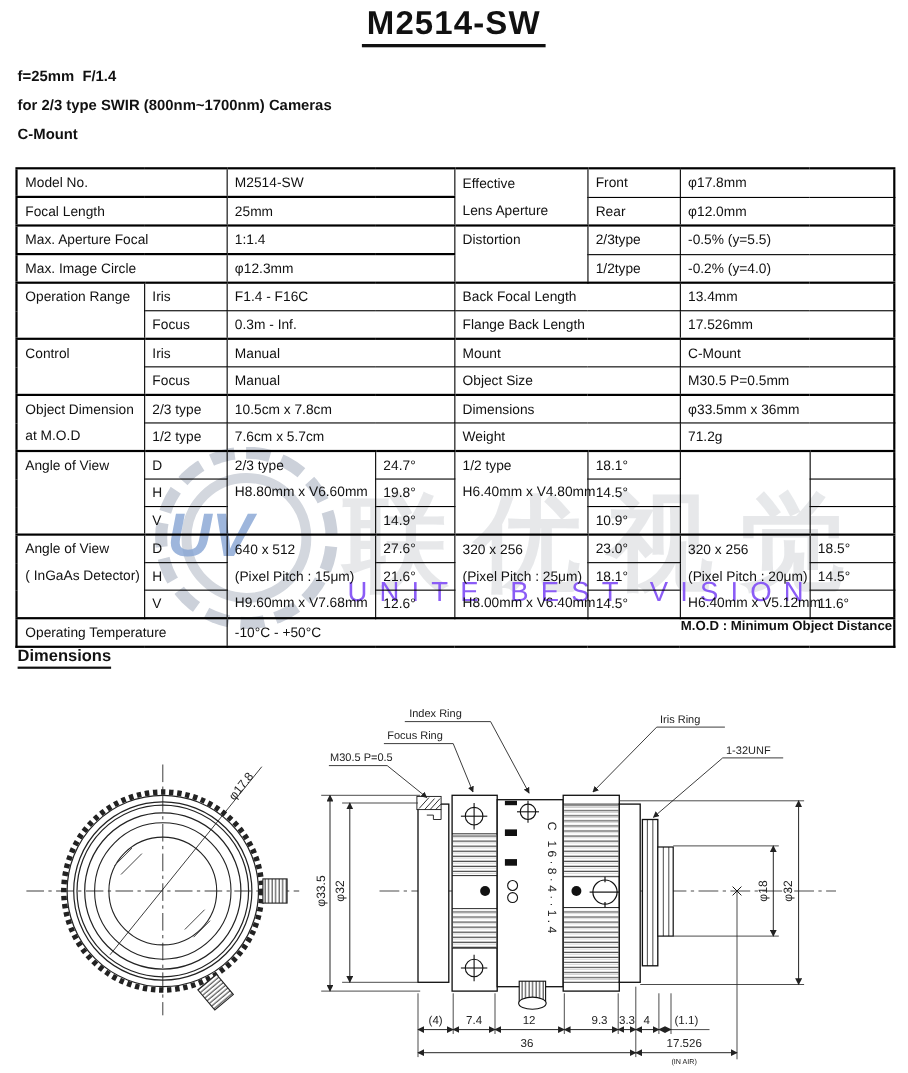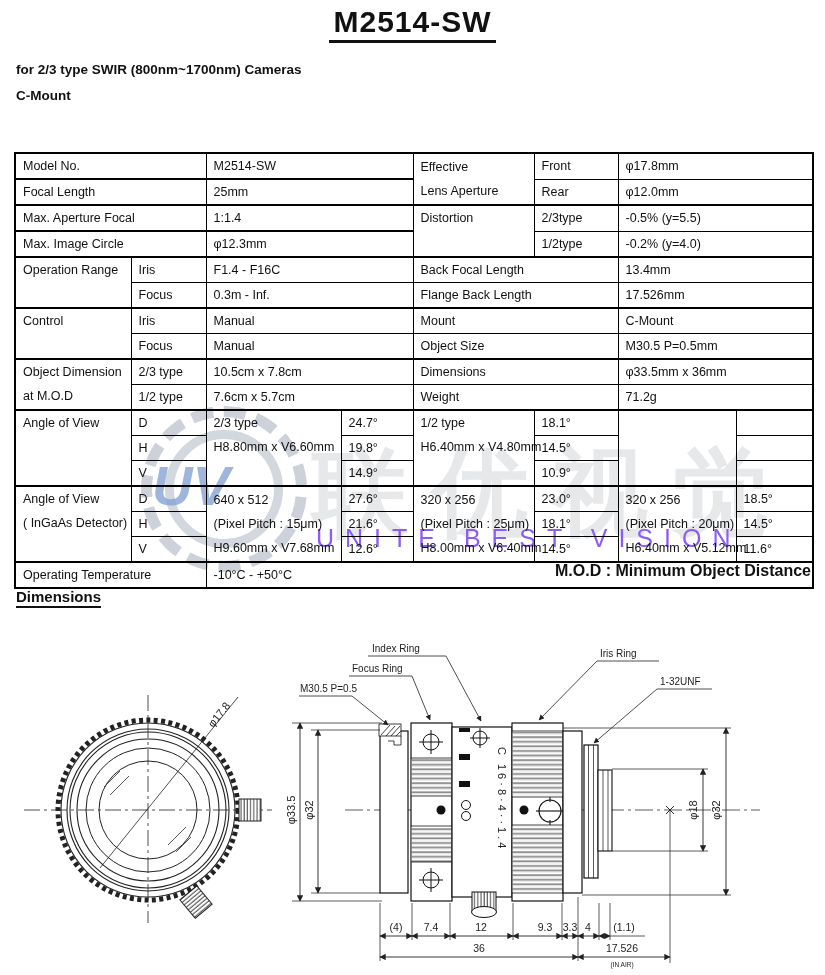--- a/index.html
+++ b/index.html
@@ -26,21 +26,21 @@
   table.spec{position:absolute;left:14px;top:152px;z-index:1;border-collapse:collapse;
     table-layout:fixed;width:798px;border:2px solid #000;background:transparent;}
   table.spec td{border:1px solid #000;font-size:12.5px;padding:0 0 0 7px;vertical-align:middle;
     white-space:nowrap;overflow:visible;background:transparent;}
   table.spec td div{line-height:24px;height:24px;}
   table.spec tr{height:24px;}
   table.spec tr:last-child{height:22px;margin-left:44px;}
   table.spec tr.g td{border-top-width:2px;}
   table.spec td.tt{border-top-width:2px;}
   table.spec td.top{vertical-align:top;}
-  .note{position:absolute;right:14px;top:562px;font-size:16px;font-weight:600;z-index:1;}
+  .note{position:absolute;right:14px;top:562px;font-size:12px;font-weight:600;z-index:1;}
   
   .dim-heading-wrap{position:absolute;left:16px;top:588px;z-index:2;}
   .dim-heading{display:inline-block;font-size:15px;font-weight:bold;
     border-bottom:2px solid #111;padding-bottom:1px;}
   svg.drawing{position:absolute;left:0;top:575px;z-index:1;}
   svg.drawing text{fill:#222;font-family:"Liberation Sans","DejaVu Sans",sans-serif;}
 </style>
 </head>
 <body>
 
@@ -50,20 +50,21 @@
     <div class="wm-gear-inner"></div>
     <div class="wm-uv">UV</div>
   </div>
   <div class="wm wm-cn">联优视觉</div>
   <div class="wm wm-en">UNITE BEST VISION</div>
 
   <div class="title-wrap">
     <span class="title">M2514-SW</span>
   </div>
   <div class="subtitles">
+    <div class="subline">f=25mm  F/1.4</div>
     <div class="subline">for 2/3 type SWIR (800nm~1700nm) Cameras</div>
     <div class="subline">C-Mount</div>
   </div>
 
   <table class="spec">
     <colgroup>
       <col style="width:116px">
         <col style="width:75px">
         <col style="width:135px">
         <col style="width:72px">

